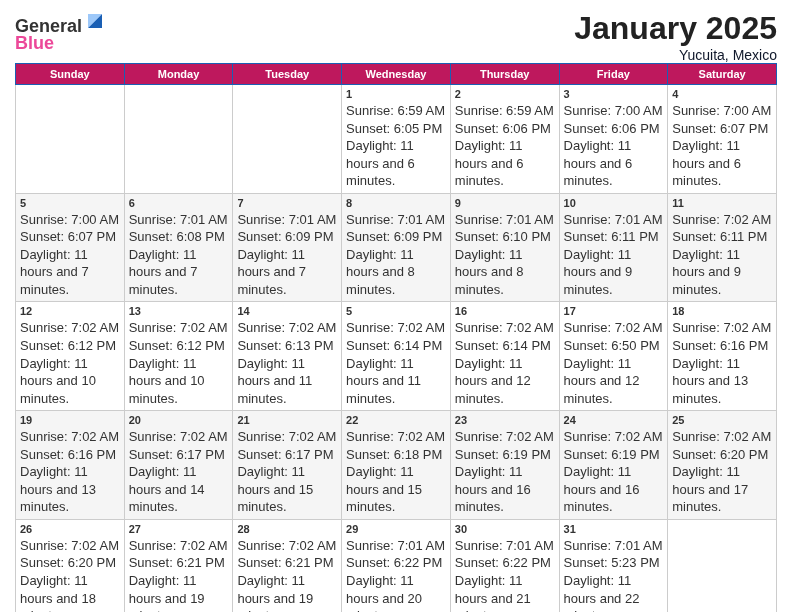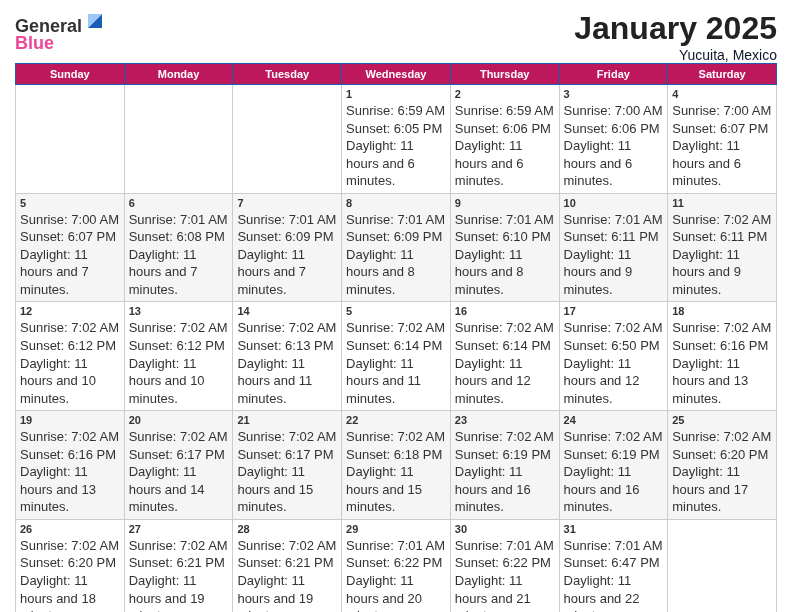--- a/index.html
+++ b/index.html
@@ -375,21 +375,21 @@
           <div class="cell-content">
             <div>Sunrise: 7:01 AM</div>
             <div>Sunset: 6:22 PM</div>
             <div>Daylight: 11 hours and 21 minutes.</div>
           </div>
         </td>
           <td>
           <span class="day-num">31</span>
           <div class="cell-content">
             <div>Sunrise: 7:01 AM</div>
-            <div>Sunset: 6:47 PM</div>
+            <div>Sunset: 5:23 PM</div>
             <div>Daylight: 11 hours and 22 minutes.</div>
           </div>
         </td>
           <td class="empty-cell"></td>
         </tr>
       </tbody>
   </table>
 </div>
 
 </body></html>

